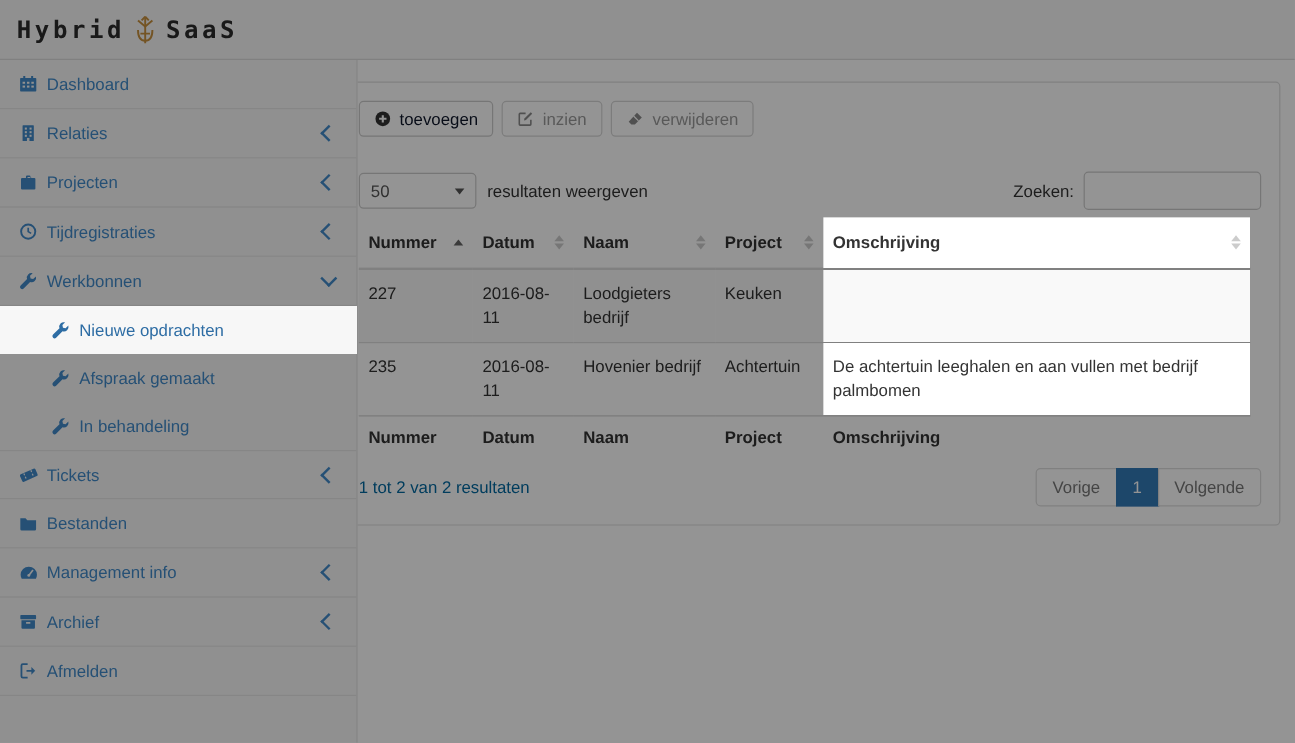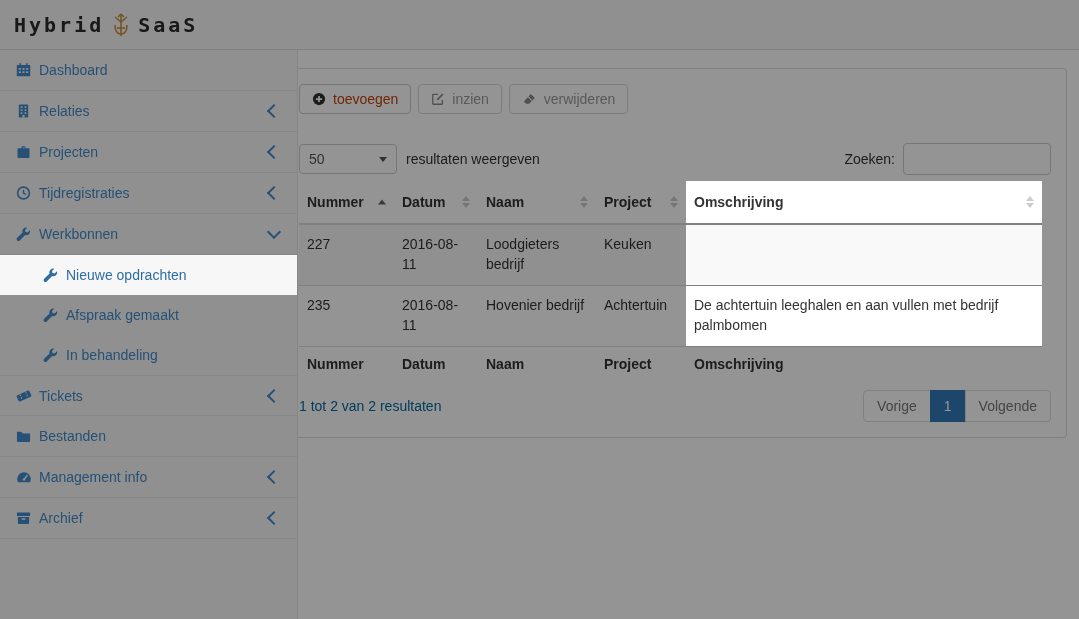--- a/index.html
+++ b/index.html
@@ -27,21 +27,21 @@
         margin-left:auto;flex:none;}
   .chev.left{transform:rotate(135deg);margin-right:3px;}
   .chev.down{transform:rotate(45deg);margin-top:-4px;margin-right:3px;}
 
   
   .content{margin-left:250px;padding:18px 12px 0 33px;}
   .panel{border:1px solid #ddd;border-radius:4px;background:#fff;padding:15px;box-sizing:border-box;}
 
   .btn-row{margin-bottom:29px;}
   .btn{display:inline-flex;align-items:center;gap:7px;padding:6px 12px;border:1px solid #ccc;
-       border-radius:4px;background:#fff;color:#c2410c;font-size:14px;cursor:pointer;margin-right:3px;
+       border-radius:4px;background:#fff;color:#0f172a;font-size:14px;cursor:pointer;margin-right:3px;
        font-family:"Liberation Sans",sans-serif;}
   .btn.disabled{color:#999;border-color:#d6d6d6;cursor:default;}
 
   .controls{display:flex;justify-content:space-between;align-items:center;margin-bottom:6px;}
   .ctrl-left{display:flex;align-items:center;}
   .select{width:98px;height:30px;border:1px solid #ccc;border-radius:4px;display:flex;
           align-items:center;justify-content:space-between;padding:0 9px;box-sizing:border-box;
           color:#555;background:#fff;cursor:pointer;}
   .caret{width:0;height:0;border-left:4px solid transparent;border-right:4px solid transparent;
          border-top:5px solid #555;}
@@ -241,20 +241,30 @@
       <svg width="15" height="16" viewBox="0 0 16 16">
           <rect x="1" y="2.2" width="14" height="3.6" rx=".6" fill="currentColor"></rect>
           <path d="M2 6.8h12v6.6a1 1 0 0 1-1 1H3a1 1 0 0 1-1-1z" fill="currentColor"></path>
           <rect x="6" y="8.3" width="4" height="1.6" rx=".4" fill="#f8f8f8"></rect>
         </svg>
     </span>
     <span class="nav-label">Archief</span>
     <span class="chev left"></span>
   </div>
 
+  <div class="nav-item top">
+    <span class="nicon">
+      <svg width="15" height="16" viewBox="0 0 16 16" fill="none">
+          <path d="M7.5 2H3.2A1.2 1.2 0 0 0 2 3.2v9.6A1.2 1.2 0 0 0 3.2 14h4.3" stroke="currentColor" stroke-width="1.6"></path>
+          <path d="M6.5 8h6" stroke="currentColor" stroke-width="1.6"></path>
+          <path d="M10.8 4.6L14.2 8l-3.4 3.4z" fill="currentColor"></path>
+        </svg>
+    </span>
+    <span class="nav-label">Afmelden</span>
+  </div>
 </div>
 
 <div class="content">
   <div class="panel">
 
     <div class="btn-row">
       <button class="btn">
         <span>
           <svg width="14" height="14" viewBox="0 0 16 16">
               <circle cx="8" cy="8" r="7" fill="#333"></circle>

